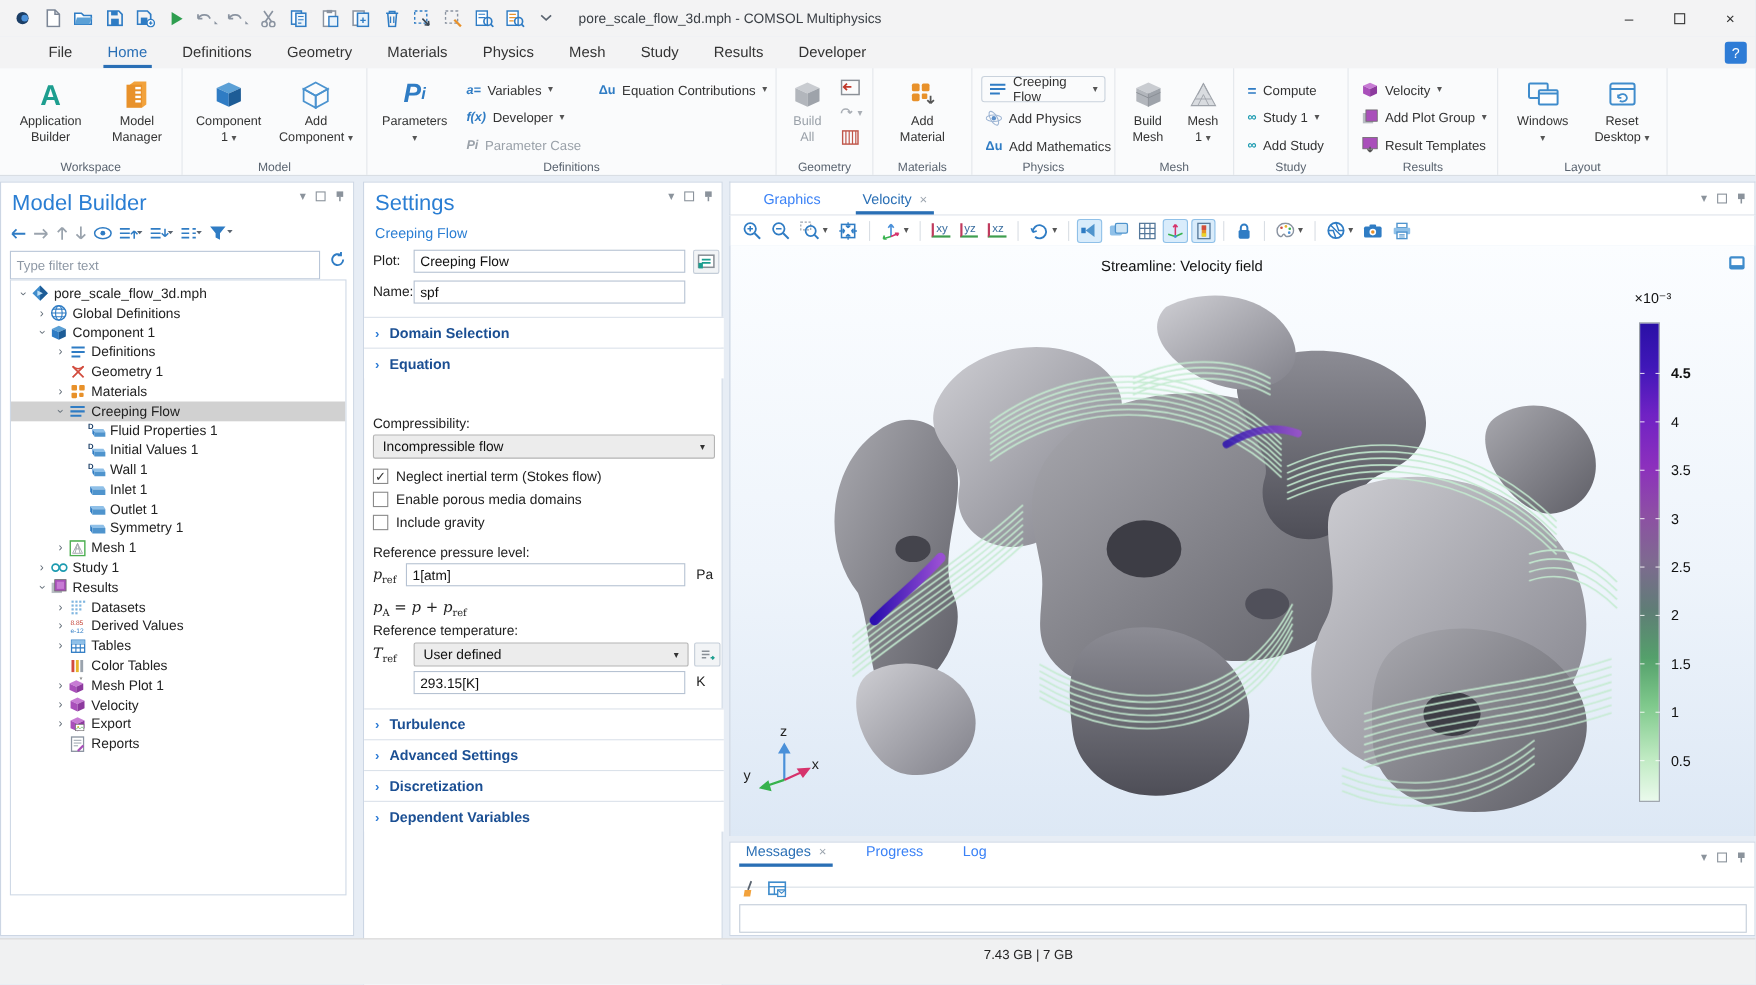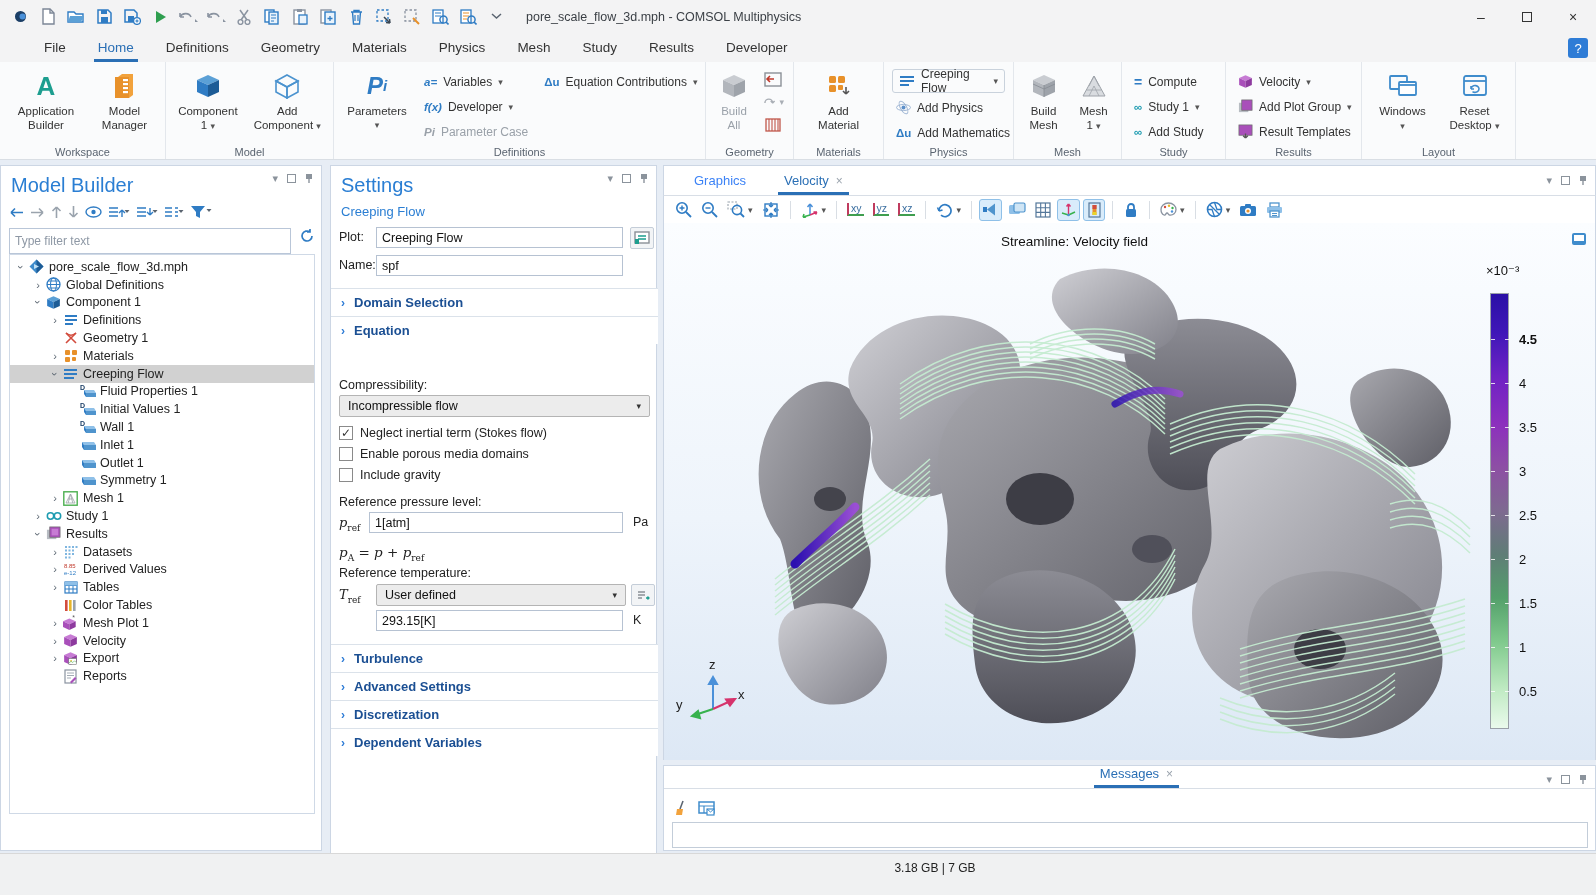--- a/index.html
+++ b/index.html
@@ -103,21 +103,21 @@
   .cbar{position:absolute;left:826px;top:70px;width:19px;height:436px;border:1px solid #9aa0a8;
     background:linear-gradient(180deg,#2a10a6 0%,#3f17b8 9%,#6f22c4 19%,#8c30bd 30%,#8d4fa4 40%,#7e6a90 50%,#5f7d76 60%,#54a06b 70%,#7fc98c 80%,#bfeac2 91%,#eafaec 100%);}
   .cexp{position:absolute;left:822px;top:40px;font-size:13px;color:#111;}
   .ctick{position:absolute;left:855px;font-size:13px;color:#111;}
   .ctm{position:absolute;width:4px;height:1px;background:rgba(255,255,255,.8);}
   
   .triad{position:absolute;left:14px;top:438px;width:70px;height:60px;font-size:13px;color:#222;}
 
   
   #msg{left:663px;top:765px;width:933px;height:86px;}
-  .msgtabs{position:absolute;left:0;top:0;right:0;height:23px;border-bottom:1px solid #d8dee6;display:flex;align-items:center;padding-left:14px;gap:36px;flex-direction:column;}
+  .msgtabs{position:absolute;left:0;top:0;right:0;height:41px;border-bottom:1px solid #d8dee6;display:flex;align-items:flex-start;padding-left:14px;gap:36px;}
   .msgtools{position:absolute;left:10px;top:34px;display:flex;gap:10px;align-items:center;}
   .msgbox{position:absolute;left:8px;top:56px;width:916px;height:26px;border:1px solid #c3cdd9;background:#fff;}
 
   
   .statusbar{position:absolute;left:0;top:853px;width:1596px;height:42px;background:#f0f1f2;border-top:1px solid #d8d8d8;}
   .mem{position:absolute;left:935px;top:7px;transform:translateX(-50%);font-size:12px;color:#222;}
 </style>
 </head>
 <body>
 
@@ -1295,15 +1295,15 @@
             <path d="M1 5 H16 M6 5 V12" stroke="#3f8ccc" stroke-width="1.2"></path>
             <rect x="9" y="8" width="7" height="6" fill="#fff" stroke="#3f8ccc" stroke-width="1.2"></rect>
             <path d="M9 8 l3.5 3 l3.5 -3" stroke="#3f8ccc" stroke-width="1" fill="none"></path>
           </svg>
       </span>
     </div>
     <div class="msgbox"></div>
   </div>
 
   <div class="statusbar">
-    <div class="mem">3.18 GB | 7 GB</div>
+    <div class="mem">7.43 GB | 7 GB</div>
   </div>
 </div>
 
 </body></html>

